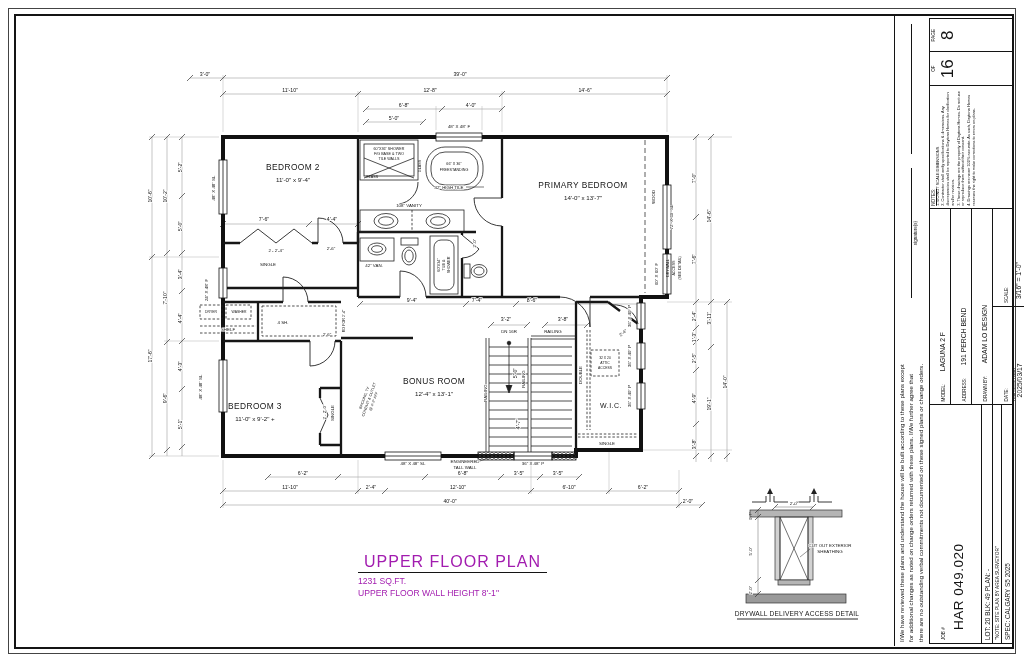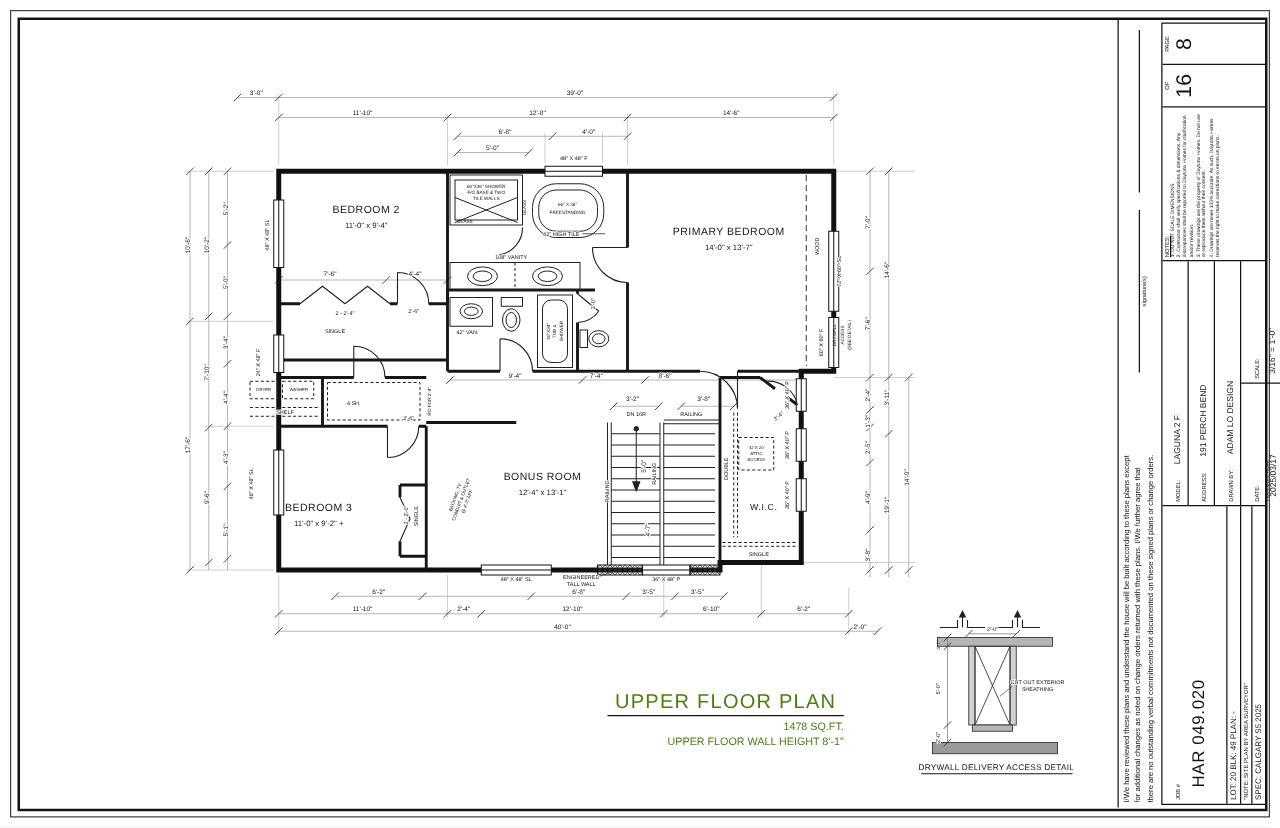--- a/index.html
+++ b/index.html
@@ -10,21 +10,21 @@
   svg text{font-family:"Liberation Sans",sans-serif;fill:#161616;}
   .d  {font-size:5.2px;text-anchor:middle;paint-order:stroke;stroke:#fff;stroke-width:1.4px;}
   .s  {font-size:4.4px;text-anchor:middle;paint-order:stroke;stroke:#fff;stroke-width:1.2px;}
   .t  {font-size:3.7px;text-anchor:middle;}
   .t2 {font-size:3.4px;text-anchor:middle;}
   .room {font-size:8.4px;letter-spacing:.4px;text-anchor:middle;}
   .rsize{font-size:6.2px;text-anchor:middle;}
   .wicl {font-size:7px;letter-spacing:.5px;text-anchor:middle;}
   .det {font-size:6.6px;letter-spacing:.2px;text-anchor:middle;}
   
-  .floor-title{position:absolute;left:375px;top:553px;width:300px;text-align:right;color:#4d7c0f;}
+  .floor-title{position:absolute;left:358px;top:553px;width:300px;text-align:left;color:#a21caf;}
   .floor-title .ft-main{display:inline-block;font-size:16px;letter-spacing:1px;border-bottom:1.6px solid #141414;padding:0 6px 1px 6px;}
   .floor-title .ft-sub{font-size:8.6px;margin-top:3px;}
   .floor-title .ft-sub2{font-size:8.6px;margin-top:2px;}
   
   .tblock{position:absolute;top:16px;right:11px;width:118px;height:630px;border-left:1px solid #141414;}
   .trot{width:630px;height:118px;transform:rotate(-90deg) translateX(-630px);transform-origin:top left;color:#141414;}
   .tb-top{height:33px;display:flex;align-items:flex-start;}
   .tb-disc{width:330px;font-size:6.1px;line-height:1.55;padding:2px 0 0 4px;}
   .tb-sig{flex:1;display:flex;gap:14px;padding:8px 8px 0 14px;}
   .sig-group{width:130px;}
@@ -379,21 +379,21 @@
       <text class="s" x="752" y="590" transform="rotate(-90 752 590)">2'-0"</text>
       <text class="s" x="830" y="547">CUT OUT EXTERIOR</text>
       <text class="s" x="830" y="553">SHEATHING</text>
       <text class="det" x="797" y="616">DRYWALL DELIVERY ACCESS DETAIL</text>
       <path d="M737,619 H858" stroke="#141414" stroke-width="0.9"></path>
     </g>
   </svg>
 
   <div class="floor-title">
     <div class="ft-main">UPPER FLOOR PLAN</div>
-    <div class="ft-sub">1478 SQ.FT.</div>
+    <div class="ft-sub">1231 SQ.FT.</div>
     <div class="ft-sub2">UPPER FLOOR WALL HEIGHT 8'-1"</div>
   </div>
 
   <div class="tblock">
     <div class="trot">
       <div class="tb-top">
         <div class="tb-disc">
           <div>I/We have reviewed these plans and understand the house will be built according to these plans except</div>
           <div>for additional changes as noted on change orders returned with these plans. I/We further agree that</div>
           <div>there are no outstanding verbal commitments not documented on these signed plans or change orders.</div>

